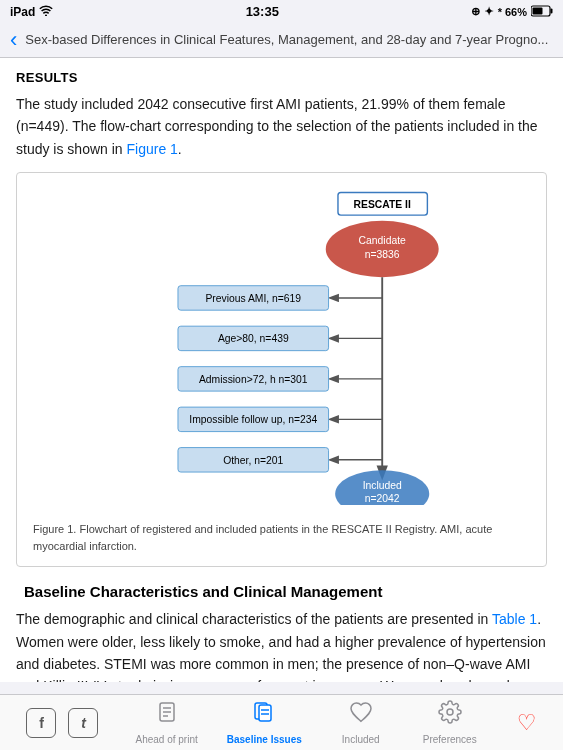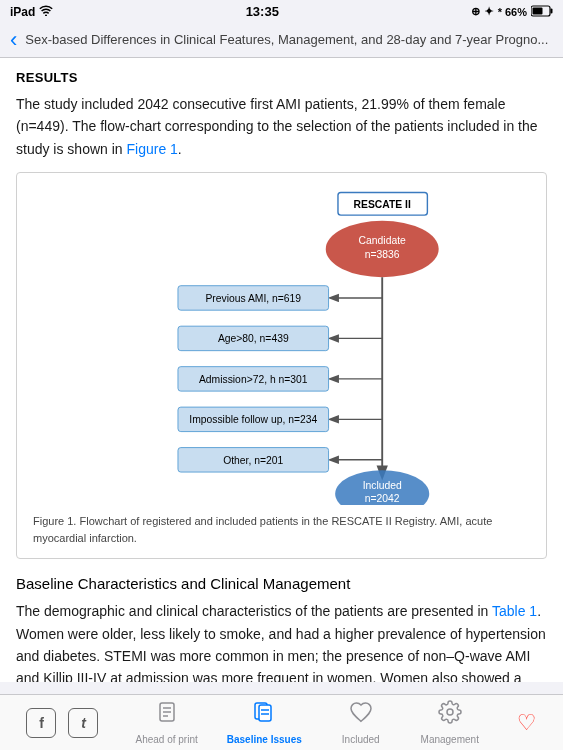--- a/index.html
+++ b/index.html
@@ -89,30 +89,30 @@
     .flowchart-svg {
       width: 100%;
       height: 320px;
       display: block;
     }
 
     .figure-caption {
       font-size: 11px;
       color: #444;
       line-height: 1.5;
-      margin-top: 8px;
+      margin-top: 16px;
       padding: 0 4px;
     }
 
     
     .section-heading {
       font-size: 15px;
-      font-weight: 400;
+      font-weight: 700;
       color: #000;
-      margin: 16px 0 8px;
+      margin: 16px 8px 8px;
     }
 
     
     .bottom-toolbar {
       position: fixed;
       bottom: 0;
       width: 563px;
       height: 56px;
       background: #f9f9f9;
       border-top: 1px solid #c8c8cc;
@@ -304,19 +304,19 @@
     </svg>
     <span class="toolbar-icon-text">Included</span>
   </div>
 
 
   <div class="toolbar-item">
     <svg viewBox="0 0 24 24" fill="none" stroke="#8e8e93" stroke-width="1.5">
       <circle cx="12" cy="12" r="3"></circle>
       <path d="M19.4 15a1.65 1.65 0 0 0 .33 1.82l.06.06a2 2 0 0 1-2.83 2.83l-.06-.06a1.65 1.65 0 0 0-1.82-.33 1.65 1.65 0 0 0-1 1.51V21a2 2 0 0 1-4 0v-.09A1.65 1.65 0 0 0 9 19.4a1.65 1.65 0 0 0-1.82.33l-.06.06a2 2 0 0 1-2.83-2.83l.06-.06A1.65 1.65 0 0 0 4.68 15a1.65 1.65 0 0 0-1.51-1H3a2 2 0 0 1 0-4h.09A1.65 1.65 0 0 0 4.6 9a1.65 1.65 0 0 0-.33-1.82l-.06-.06a2 2 0 0 1 2.83-2.83l.06.06A1.65 1.65 0 0 0 9 4.68a1.65 1.65 0 0 0 1-1.51V3a2 2 0 0 1 4 0v.09a1.65 1.65 0 0 0 1 1.51 1.65 1.65 0 0 0 1.82-.33l.06-.06a2 2 0 0 1 2.83 2.83l-.06.06A1.65 1.65 0 0 0 19.4 9a1.65 1.65 0 0 0 1.51 1H21a2 2 0 0 1 0 4h-.09a1.65 1.65 0 0 0-1.51 1z"></path>
     </svg>
-    <span class="toolbar-icon-text">Management</span>
+    <span class="toolbar-icon-text">Preferences</span>
   </div>
 
   <div class="toolbar-side">
     <span class="heart-icon">♡</span>
   </div>
 </div>
 
 </body></html>

